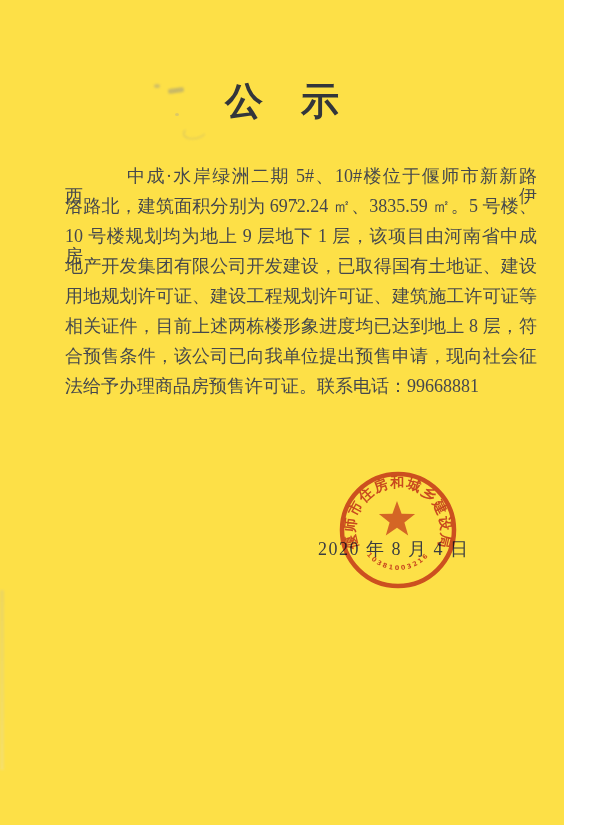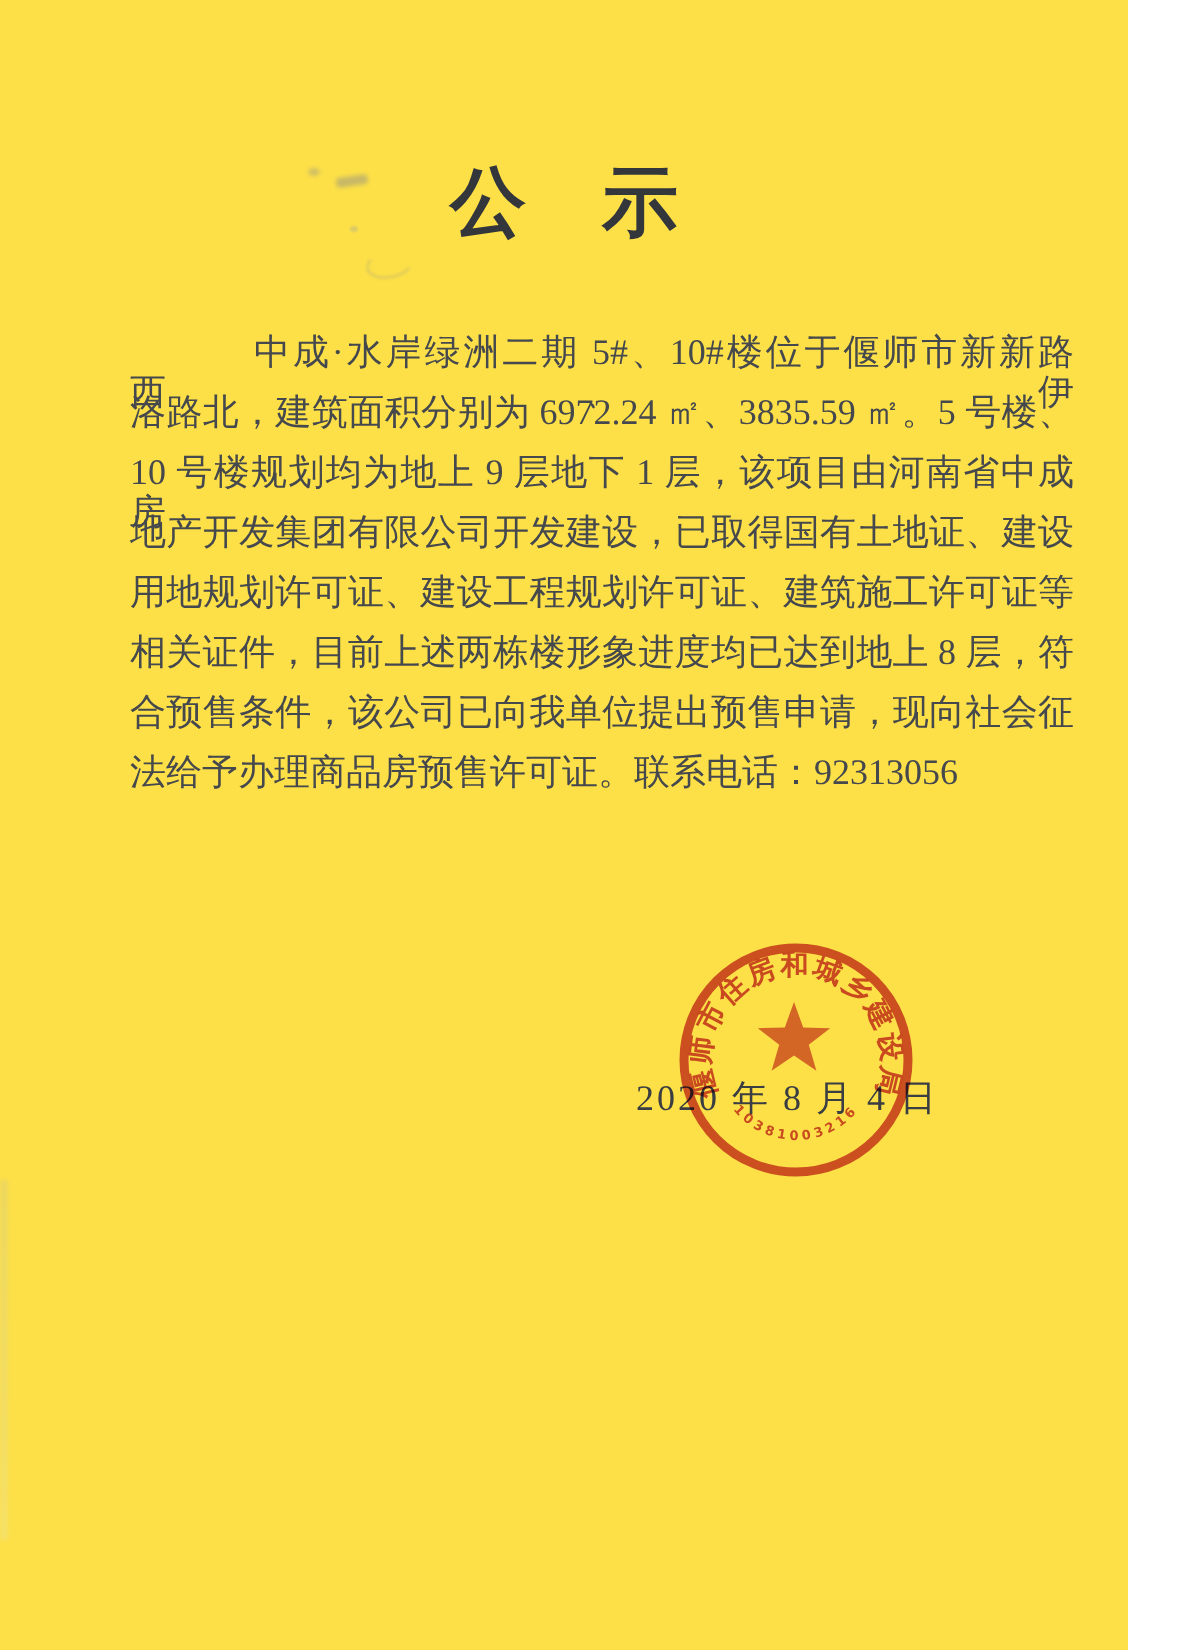--- a/index.html
+++ b/index.html
@@ -75,21 +75,21 @@
   <div class="title">公　示</div>
 
   <div class="body-text">
     <div class="line jl indent">中成·水岸绿洲二期 5#、10#楼位于偃师市新新路西、伊</div>
     <div class="line jl">洛路北，建筑面积分别为 6972.24 ㎡、3835.59 ㎡。5 号楼、</div>
     <div class="line jl">10 号楼规划均为地上 9 层地下 1 层，该项目由河南省中成房</div>
     <div class="line jl">地产开发集团有限公司开发建设，已取得国有土地证、建设</div>
     <div class="line jl">用地规划许可证、建设工程规划许可证、建筑施工许可证等</div>
     <div class="line jl">相关证件，目前上述两栋楼形象进度均已达到地上 8 层，符</div>
     <div class="line jl">合预售条件，该公司已向我单位提出预售申请，现向社会征</div>
-    <div class="line">法给予办理商品房预售许可证。联系电话：92313056</div>
+    <div class="line">法给予办理商品房预售许可证。联系电话：99668881</div>
   </div>
 
   <div class="date">2020 年 8 月 4 日</div>
 
   <svg class="stamp" viewBox="0 0 170 170" xmlns="http://www.w3.org/2000/svg">
     <defs>
       <path id="arcTop" d="M 46 103.2 A 43 43 0 1 1 124 103.2" fill="none"></path>
       <path id="arcBottom" d="M 52.2 107.9 A 40 40 0 0 0 117.8 107.9" fill="none"></path>
     </defs>
     <circle cx="85" cy="85" r="56"></circle>

